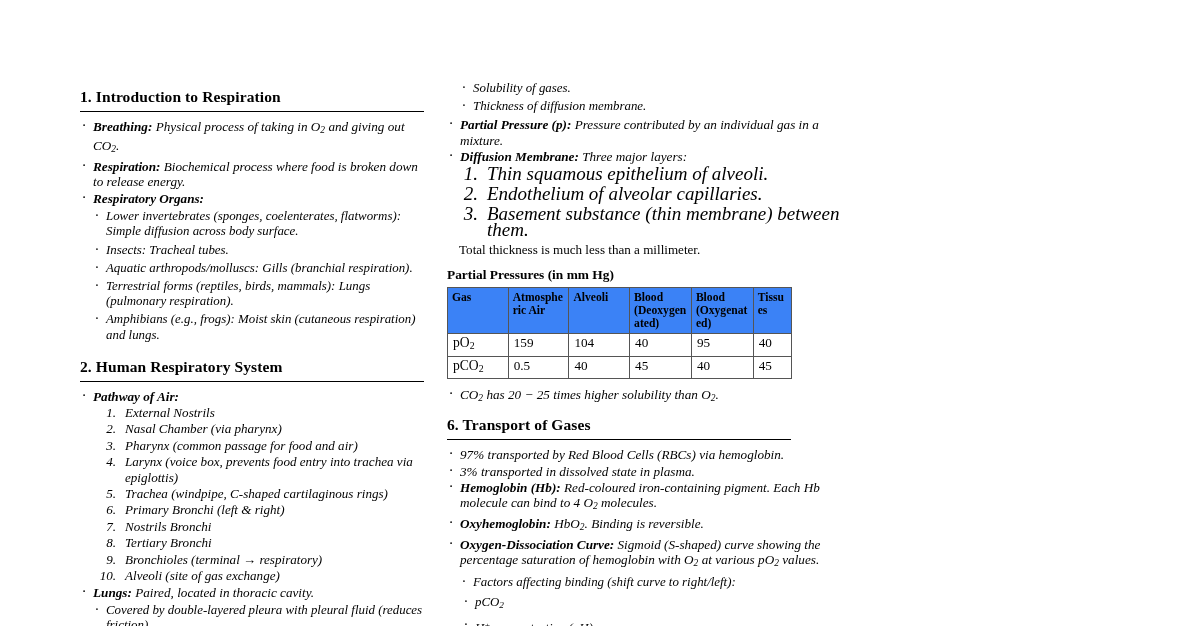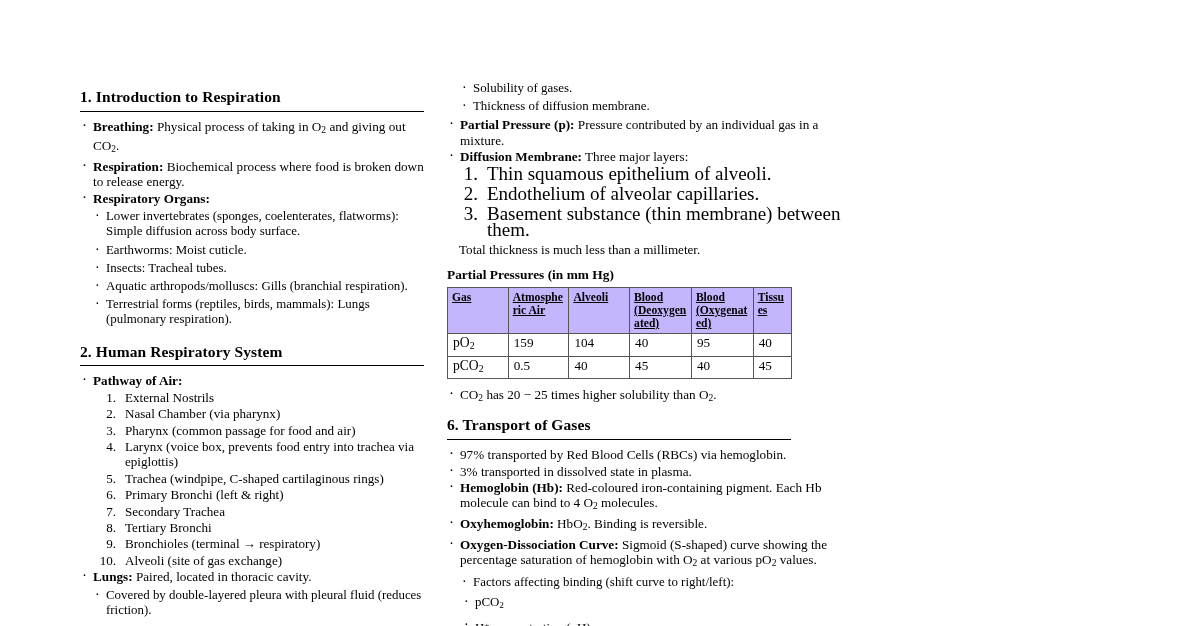--- a/index.html
+++ b/index.html
@@ -55,21 +55,21 @@
     margin: 0 0 2px 0;
     line-height: 1.2;
   }
   h3.tblcap {
     font-size: 13.4px;
     font-weight: bold;
     margin: 0 0 4px 0;
     line-height: 1.2;
   }
 
-  ul, ol { margin: 0; padding: 0; list-style: none; }
+  ul, ol { margin: 0; padding: 0; list-style: none; font-style: italic; }
 
   
   ul.l1 > li {
     position: relative;
     font-size: 13.2px;
     line-height: 15.4px;
     padding-left: 13px;
     margin: 0 0 1px 0;
   }
   ul.l1 > li::before {
@@ -166,24 +166,23 @@
     border: 1px solid #555555;
     font-size: 11.6px;
     line-height: 13.2px;
     padding: 3px 4px 3px 4px;
     vertical-align: top;
     text-align: left;
     word-wrap: break-word;
     overflow-wrap: break-word;
   }
   table.pp th {
-    background: #c4b5fd;
+    background: #3b82f6;
     font-weight: bold;
     height: 46px;
-    text-decoration: underline;
   }
   table.pp td {
     font-size: 13.2px;
     line-height: 14px;
     padding: 2px 4px 2px 5px;
     height: 20px;
   }
   table.pp td.lbl { font-size: 13.6px; }
   .c1 { width: 57px; }
   .c2 { width: 57px; }
@@ -212,45 +211,45 @@
           <b>Respiration:</b>
           <span>Biochemical process where food is broken down to release energy.</span>
         </li>
         <li>
           <b>Respiratory Organs:</b>
         </li>
       </ul>
 
       <ul class="l2">
           <li>Lower invertebrates (sponges, coelenterates, flatworms): Simple diffusion across body surface.</li>
-          <li>Earthworms: Moist cuticle.</li>
           <li>Insects: Tracheal tubes.</li>
           <li>Aquatic arthropods/molluscs: Gills (branchial respiration).</li>
           <li>Terrestrial forms (reptiles, birds, mammals): Lungs (pulmonary respiration).</li>
+          <li>Amphibians (e.g., frogs): Moist skin (cutaneous respiration) and lungs.</li>
         </ul>
 
       <div style="height:12px"></div>
 
       <h1 class="sec">2. Human Respiratory System</h1>
       <div class="rule"></div>
 
       <ul class="l1">
         <li>
           <b>Pathway of Air:</b>
         </li>
       </ul>
 
       <ol class="num">
           <li>External Nostrils</li>
           <li>Nasal Chamber (via pharynx)</li>
           <li>Pharynx (common passage for food and air)</li>
           <li>Larynx (voice box, prevents food entry into trachea via epiglottis)</li>
           <li>Trachea (windpipe, C-shaped cartilaginous rings)</li>
           <li>Primary Bronchi (left &amp; right)</li>
-          <li>Secondary Trachea</li>
+          <li>Nostrils Bronchi</li>
           <li>Tertiary Bronchi</li>
           <li>Bronchioles (terminal → respiratory)</li>
           <li>Alveoli (site of gas exchange)</li>
         </ol>
 
       <ul class="l1">
         <li>
           <b>Lungs:</b>
           <span>Paired, located in thoracic cavity.</span>
         </li>

